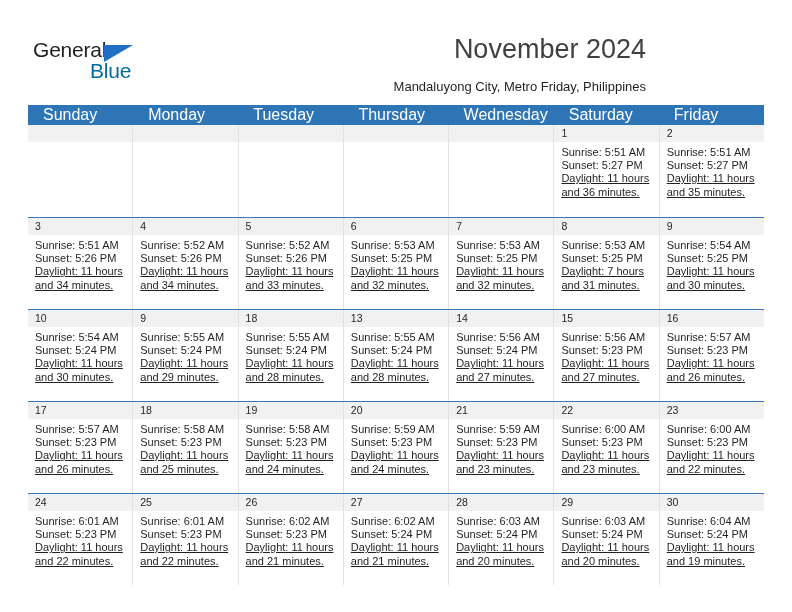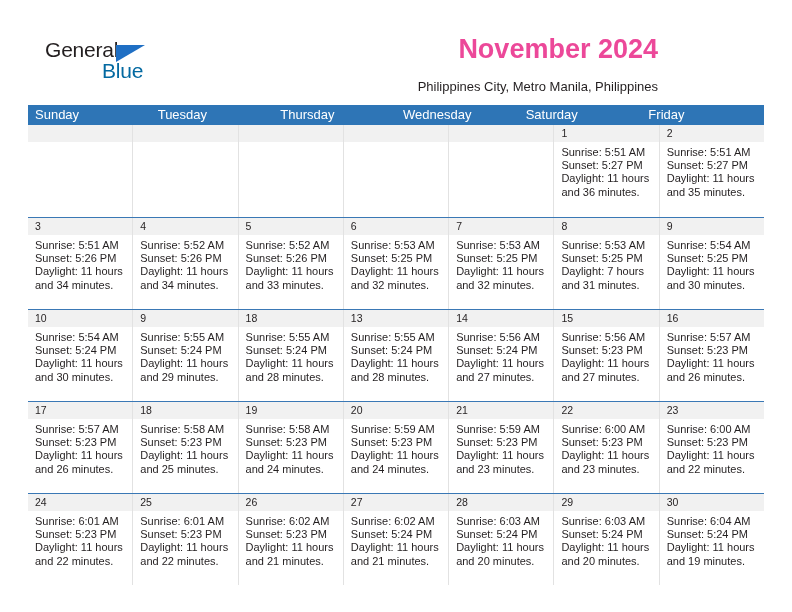--- a/index.html
+++ b/index.html
@@ -18,21 +18,21 @@
   .page {
     position: relative;
     width: 792px;
     height: 612px;
     box-sizing: border-box;
   }
 
   
   .masthead {
     position: absolute;
-    left: 12px;
+    left: 0;
     top: 0;
     width: 682px;
     height: 100px;
   }
 
   .logo {
     position: absolute;
     left: 33px;
     top: 38px;
     width: 130px;
@@ -64,24 +64,24 @@
     letter-spacing: -0.2px;
     color: #0369a1;
     font-family: "Liberation Sans", sans-serif;
   }
 
   .title {
     position: absolute;
     right: 36px;
     top: 34px;
     font-size: 27px;
-    color: #ec4899;
+    color: #404040;
     text-align: right;
     white-space: nowrap;
-    font-weight: bold;
+    font-weight: normal;
   }
   .subtitle {
     position: absolute;
     right: 36px;
     top: 79px;
     font-size: 13px;
     color: #231f20;
     text-align: right;
     white-space: nowrap;
   }
@@ -95,23 +95,23 @@
   }
 
   .weekdays {
     display: flex;
     background: #2e75b6;
     height: 20px;
   }
   .weekday {
     flex: 1 1 0;
     color: #ffffff;
-    font-size: 13px;
+    font-size: 16px;
     line-height: 20px;
-    padding-left: 7px;
+    padding-left: 15px;
     box-sizing: border-box;
     white-space: nowrap;
   }
 
   .week {
     display: flex;
     border-top: 1px solid #3a78b5;
     height: 92px;
     box-sizing: border-box;
   }
@@ -151,43 +151,45 @@
     padding: 4px 7px 0 7px;
     font-size: 11px;
     line-height: 13.2px;
     color: #231f20;
   }
   .details div {
     white-space: nowrap;
   }
   .details .daylight {
     white-space: normal;
+    text-decoration: underline;
   }
 </style>
 </head>
 <body>
 
 <div class="page">
 
   <div class="masthead">
 
     <div class="logo">
       <span class="logo-general">General</span>
       <span class="logo-tri"></span>
       <span class="logo-blue">Blue</span>
     </div>
 
     <div class="title">November 2024</div>
-    <div class="subtitle">Philippines City, Metro Manila, Philippines</div>
+    <div class="subtitle">Mandaluyong City, Metro Friday, Philippines</div>
   </div>
 
   <div class="calendar">
 
     <div class="weekdays">
       <div class="weekday">Sunday</div>
+      <div class="weekday">Monday</div>
       <div class="weekday">Tuesday</div>
       <div class="weekday">Thursday</div>
       <div class="weekday">Wednesday</div>
       <div class="weekday">Saturday</div>
       <div class="weekday">Friday</div>
     </div>
 
     <div class="week first">
       <div class="day empty">
         <div class="daynum-strip">

